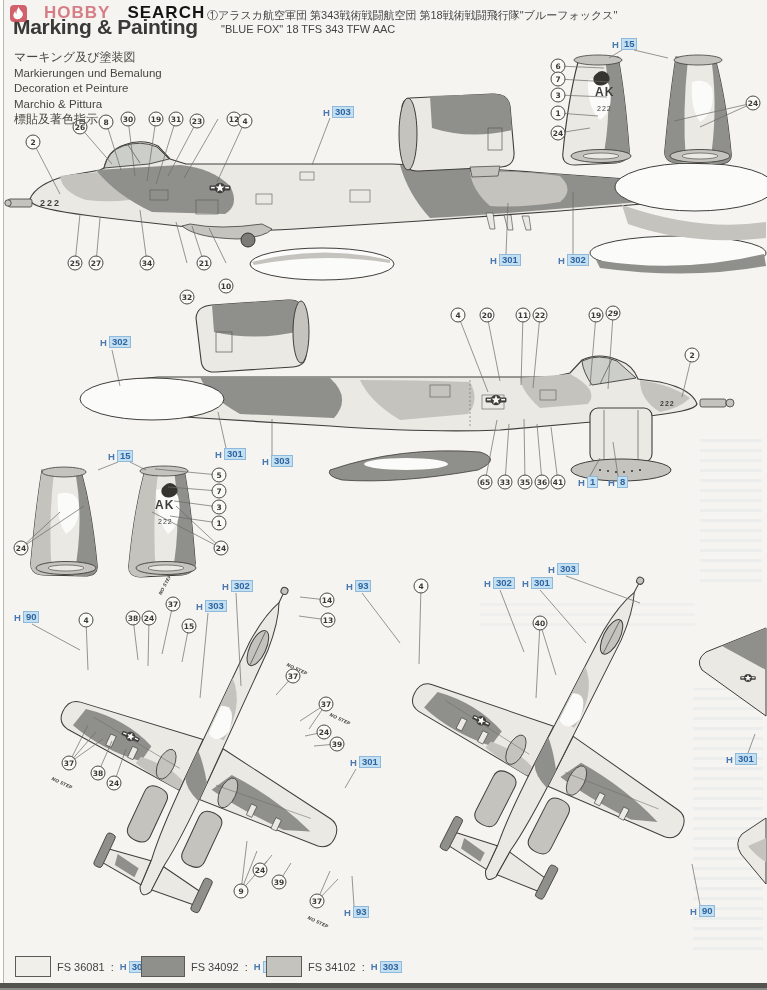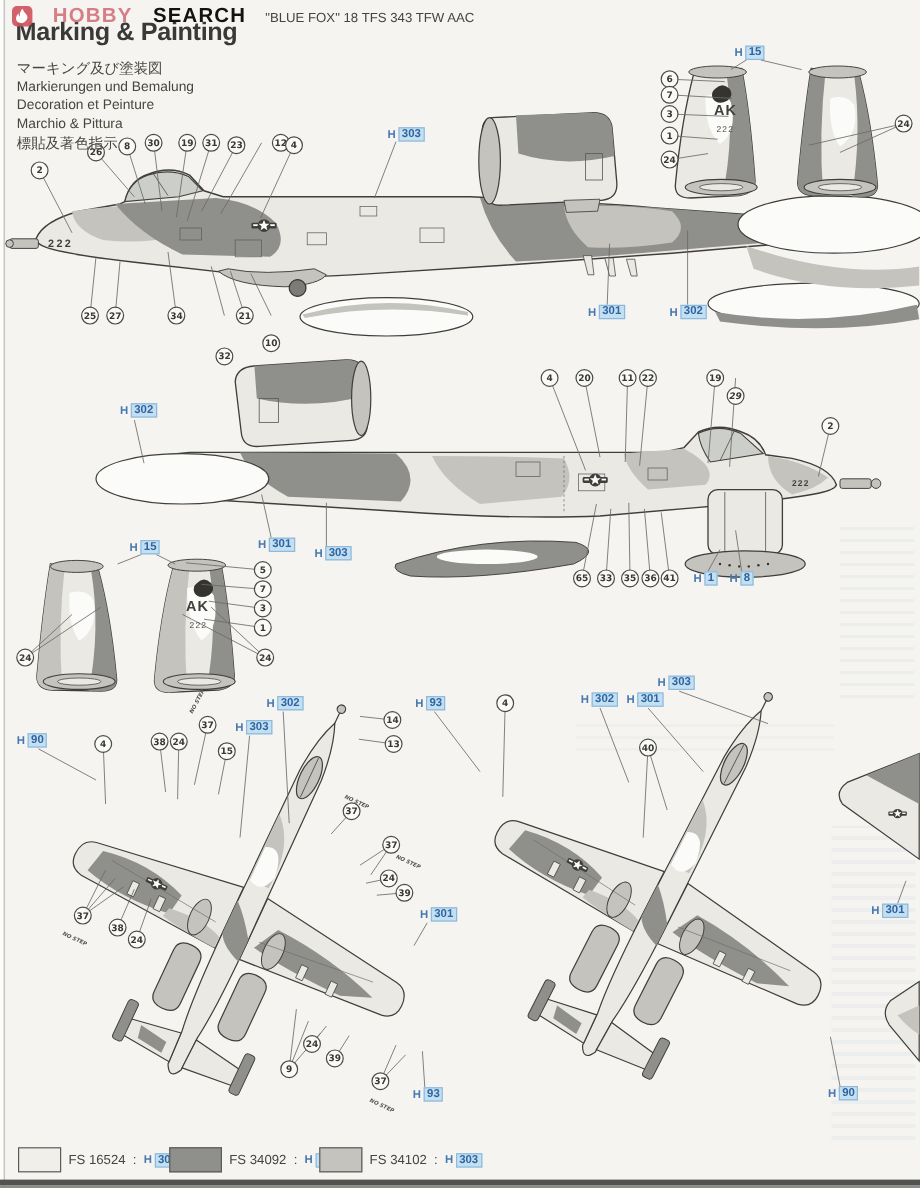--- a/index.html
+++ b/index.html
@@ -346,20 +346,21 @@
 
   <div class="subs">
     <div style="font-size:12px">マーキング及び塗装図</div>
     <div>Markierungen und Bemalung</div>
     <div>Decoration et Peinture</div>
     <div>Marchio &amp; Pittura</div>
     <div style="font-size:12px">標貼及著色指示</div>
   </div>
 
   <div class="cap">
+    <div>①アラスカ航空軍団 第343戦術戦闘航空団 第18戦術戦闘飛行隊"ブルーフォックス"</div>
     <div class="l2">"BLUE FOX" 18 TFS 343 TFW AAC</div>
   </div>
 
   <div id="overlay">
       <div class="callout" style="left: 33px; top: 142px;">2</div>
       <div class="callout" style="left: 80px; top: 127px;">26</div>
       <div class="callout" style="left: 106px; top: 122px;">8</div>
       <div class="callout" style="left: 128px; top: 119px;">30</div>
       <div class="callout" style="left: 156px; top: 119px;">19</div>
       <div class="callout" style="left: 176px; top: 119px;">31</div>
@@ -376,21 +377,21 @@
       <div class="callout" style="left: 558px; top: 79px;">7</div>
       <div class="callout" style="left: 558px; top: 95px;">3</div>
       <div class="callout" style="left: 558px; top: 113px;">1</div>
       <div class="callout" style="left: 558px; top: 133px;">24</div>
       <div class="callout" style="left: 753px; top: 103px;">24</div>
       <div class="callout" style="left: 458px; top: 315px;">4</div>
       <div class="callout" style="left: 487px; top: 315px;">20</div>
       <div class="callout" style="left: 523px; top: 315px;">11</div>
       <div class="callout" style="left: 540px; top: 315px;">22</div>
       <div class="callout" style="left: 596px; top: 315px;">19</div>
-      <div class="callout" style="left: 613px; top: 330px; font-style: italic;">29</div>
+      <div class="callout" style="left: 613px; top: 313px; font-style: italic;">29</div>
       <div class="callout" style="left: 692px; top: 355px;">2</div>
       <div class="callout" style="left: 485px; top: 482px;">65</div>
       <div class="callout" style="left: 505px; top: 482px;">33</div>
       <div class="callout" style="left: 525px; top: 482px;">35</div>
       <div class="callout" style="left: 542px; top: 482px;">36</div>
       <div class="callout" style="left: 558px; top: 482px;">41</div>
       <div class="callout" style="left: 219px; top: 475px;">5</div>
       <div class="callout" style="left: 219px; top: 491px;">7</div>
       <div class="callout" style="left: 219px; top: 507px;">3</div>
       <div class="callout" style="left: 219px; top: 523px;">1</div>
@@ -446,21 +447,21 @@
       <div class="stencil" style="left: 160px; top: 592px; transform: rotate(-62deg);">NO STEP</div>
       <div class="stencil" style="left: 287px; top: 662px; transform: rotate(25deg);">NO STEP</div>
       <div class="stencil" style="left: 330px; top: 712px; transform: rotate(25deg);">NO STEP</div>
       <div class="stencil" style="left: 52px; top: 776px; transform: rotate(25deg);">NO STEP</div>
       <div class="stencil" style="left: 308px; top: 915px; transform: rotate(25deg);">NO STEP</div>
     </div>
 
   <div class="legend">
     <div class="leg-item" style="left:15px">
       <span class="sw" style="width: 34px; background: rgb(240, 239, 233);"></span>
-      <span class="fs">FS 16524</span>
+      <span class="fs">FS 36081</span>
       <span class="fs">:</span>
       <span class="hl">H<span class="hbox">301</span></span>
     </div>
     <div class="leg-item" style="left:141px">
       <span class="sw" style="width: 42px; background: rgb(143, 143, 139);"></span>
       <span class="fs">FS 34092</span>
       <span class="fs">:</span>
       <span class="hl">H<span class="hbox">302</span></span>
     </div>
     <div class="leg-item" style="left:266px">

